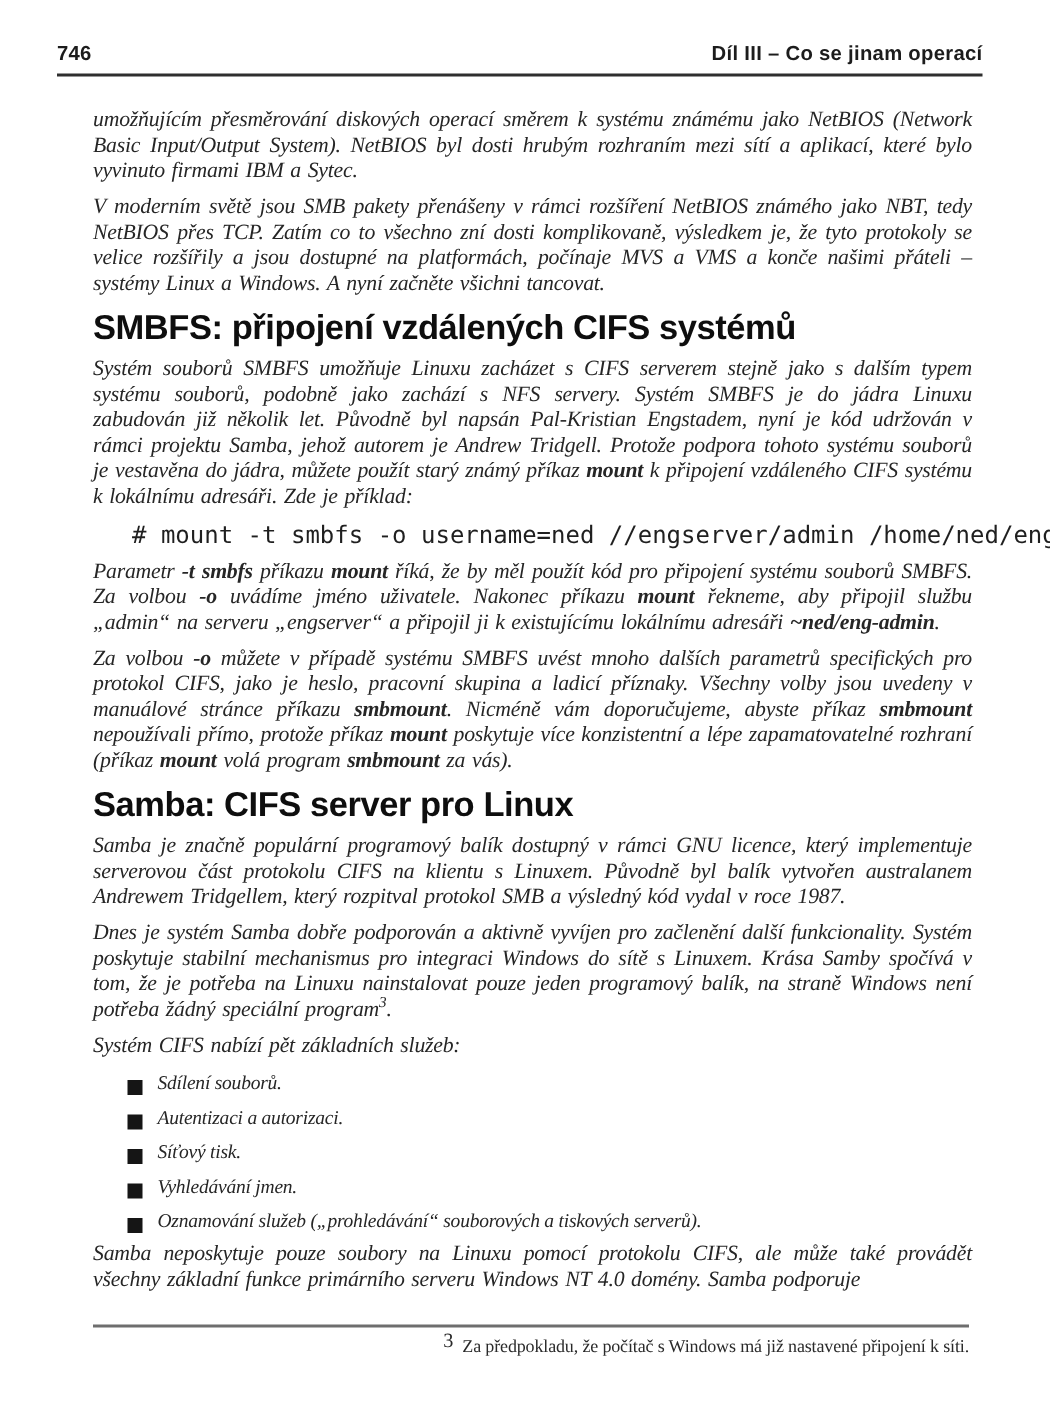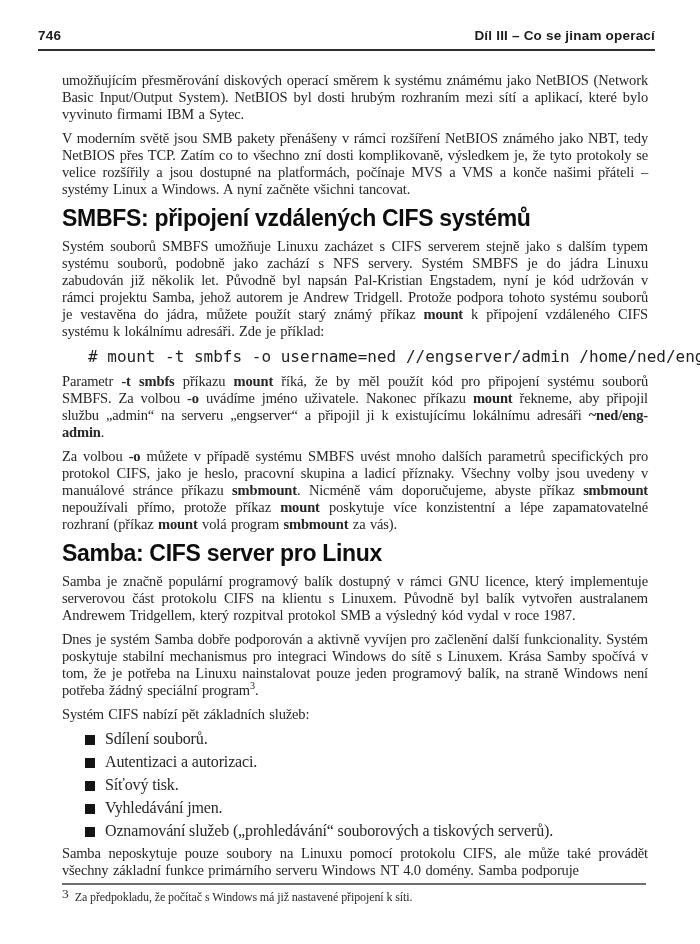--- a/index.html
+++ b/index.html
@@ -15,49 +15,49 @@
     font-size:13.5px; color:#1c1c1c; letter-spacing:.2px;
   }
   .headrule {
     position:absolute; left:38px; right:45px; top:49px; height:2px;
     background:#2e2e2e;
   }
   
   .content { position:absolute; left:62px; width:586px; top:72px; }
   p.body {
     margin:0 0 7px 0; font-size:14.5px; line-height:17px;
-    text-align:justify; letter-spacing:-0.15px; word-spacing:1px;
+    text-align:justify; letter-spacing:-0.15px; word-spacing:1px;font-style:italic;
   }
   .b { font-weight:bold; }
   sup { font-size:0.7em; line-height:0; }
   h1.sect {
     margin:3px 0 6px 0; font-family:"Liberation Sans", sans-serif;
     font-weight:bold; font-size:23px; letter-spacing:-0.3px; color:#0e0e0e;
   }
   .codeline {
     margin:0 0 7px 26px; font-family:"DejaVu Sans Mono", monospace;
     font-size:16px; color:#1f1f1f; white-space:pre;
   }
   ul.services { list-style:none; margin:1px 0 6px 0; padding:0; }
   ul.services li {
-    display:flex; align-items:center; margin:0 0 6px 0;
-    font-size:16px; line-height:17px; letter-spacing:-0.15px;
+    display:flex; align-items:flex-end; margin:0 0 6px 0;
+    font-size:13px; line-height:17px; letter-spacing:-0.15px;font-style:italic;
   }
   .sq {
     flex:0 0 auto; width:10px; height:10px; background:#151515;
     margin:3px 10px 0 23px;
   }
   
   .footrule {
     position:absolute; left:62px; width:584px; top:883px; height:2px;
     background:#6e6e6e;
   }
   .footnote {
     position:absolute; left:62px; width:584px; top:889px;
-    font-size:12px; line-height:15px; color:#2a2a2a; letter-spacing:-0.1px;
+    font-size:12px; line-height:15px; color:#2a2a2a; letter-spacing:-0.1px;text-align:right;
   }
   .footnote .fnmark {
     font-size:13.5px; position:relative; top:-3px; margin-right:6px;
   }
 </style>
 </head>
 <body>
 
 <div id="page">
 

